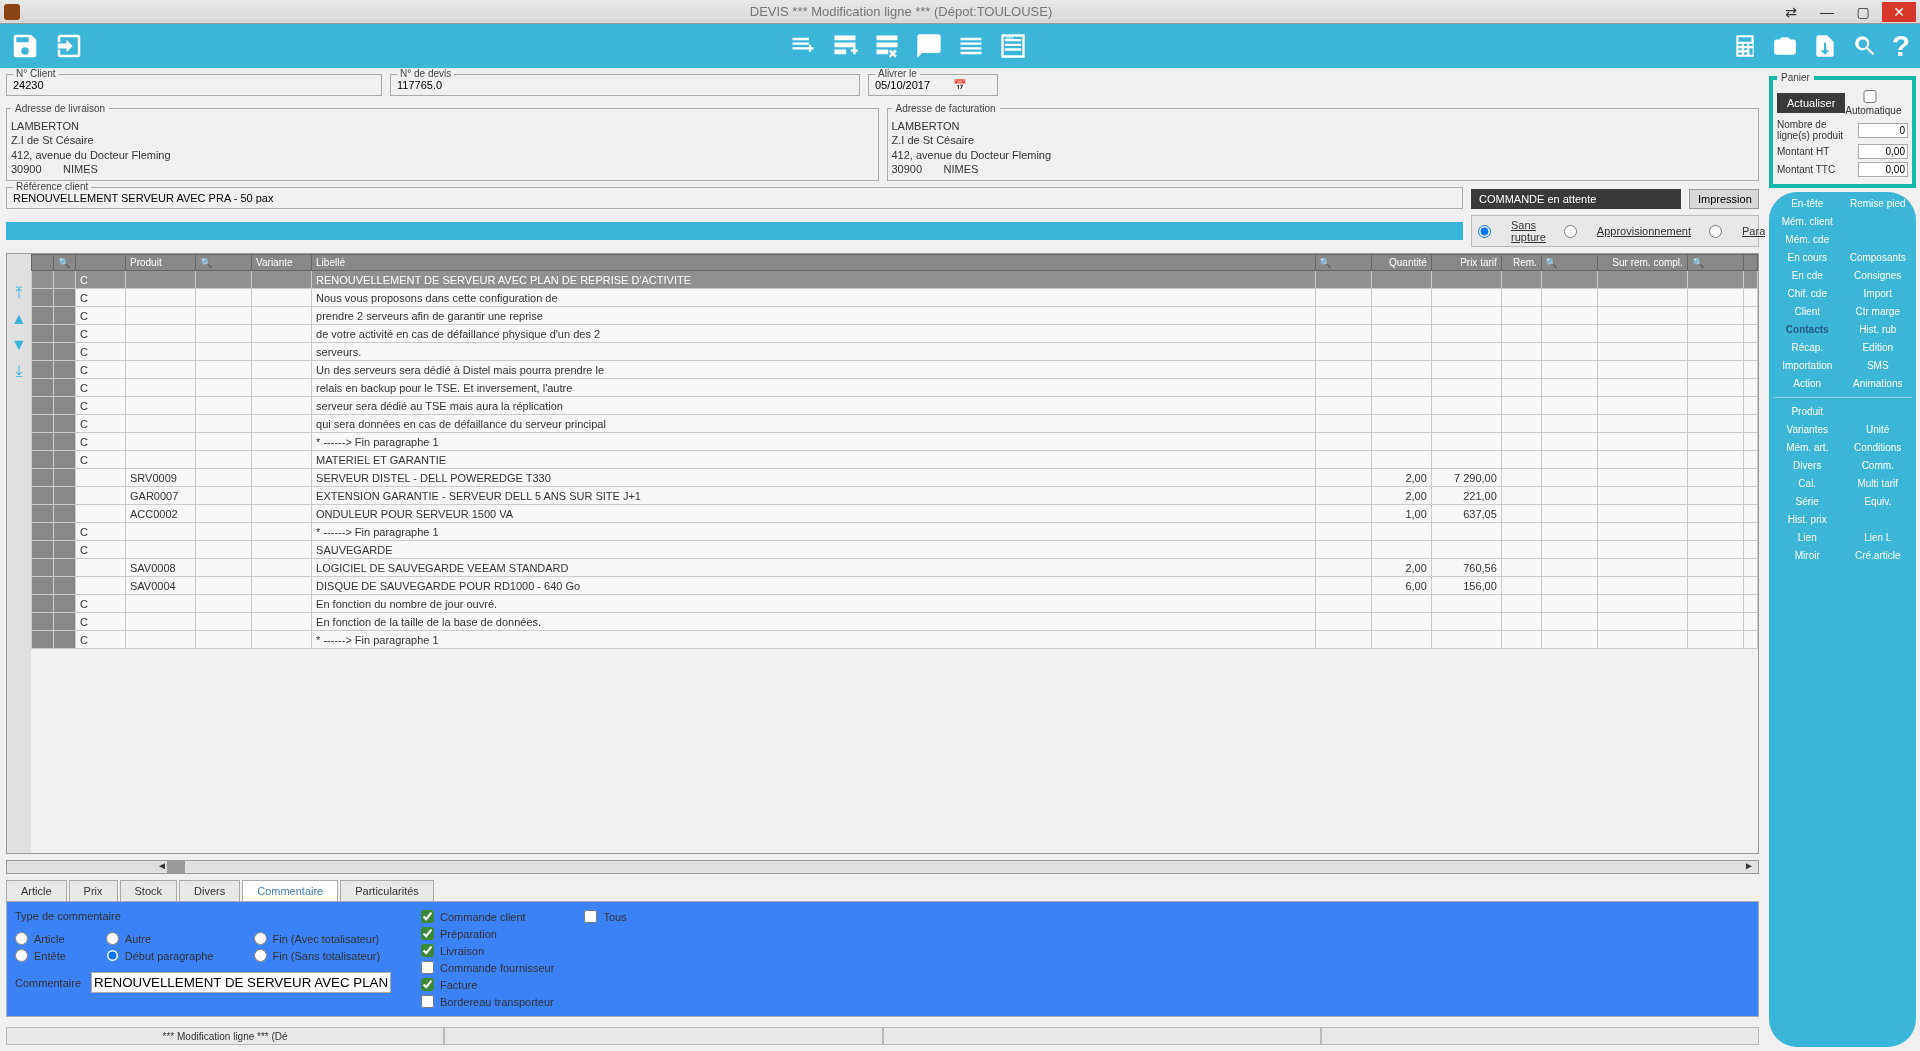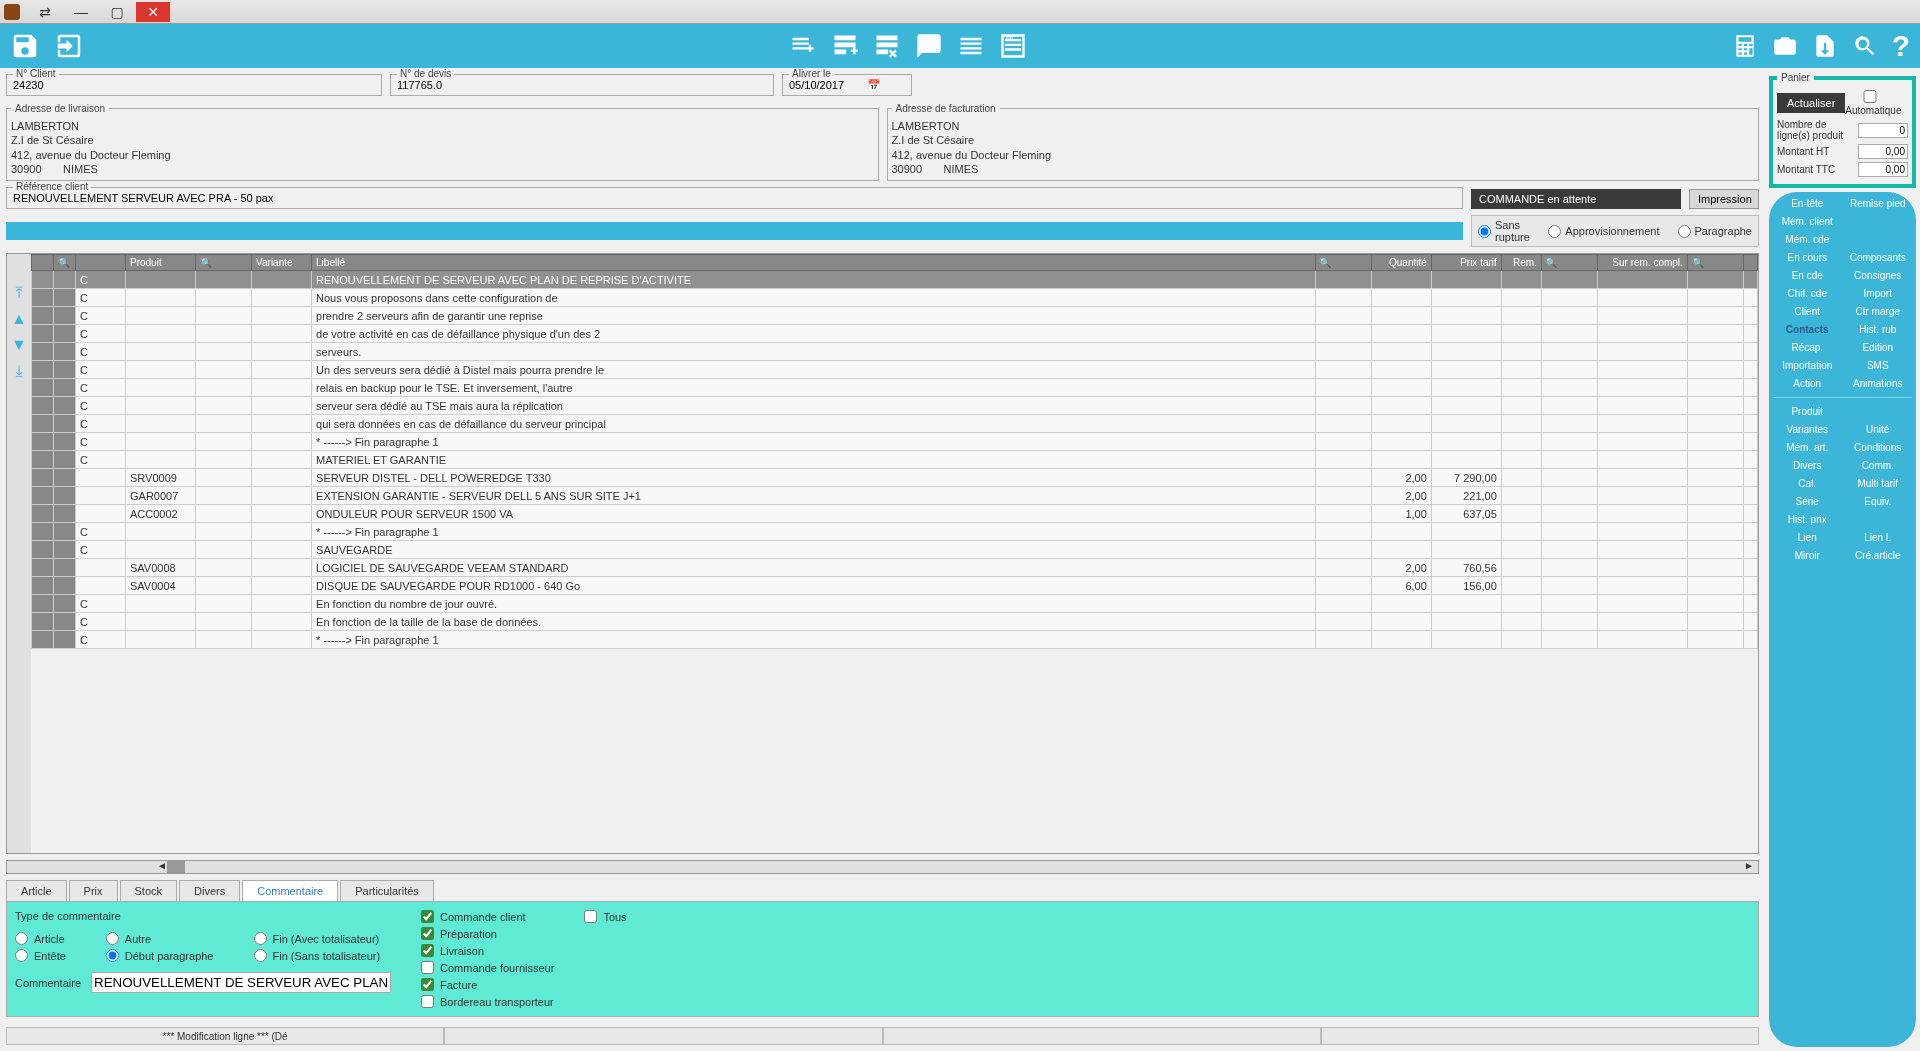--- a/index.html
+++ b/index.html
@@ -33,21 +33,21 @@
 
 .addr { flex: 1; font-size: 11px; line-height: 1.3; padding: 4px; min-height: 56px; }
 .addr-line { white-space: pre; }
 
 .btn-dark { background: #3a3a3a; color: #fff; padding: 4px 10px; border: none; cursor: pointer; font-size: 11px; }
 .btn-gray { background: #d8d8d8; border: 1px solid #999; padding: 3px 8px; cursor: pointer; font-size: 11px; }
 
 .blue-strip { background: #3bb5d8; height: 18px; flex: 1; }
 
 .radio-row { display: flex; align-items: center; gap: 18px; padding: 3px 6px; background: #e8e8e8; border: 1px solid #bbb; }
-.radio-row label { display: flex; align-items: center; gap: 4px; font-size: 11px; }
+.radio-row label { display: flex; align-items: center; gap: 20px; font-size: 11px; text-decoration: underline; }
 
 .grid-wrap { flex: 1; display: flex; overflow: hidden; border: 1px solid #999; }
 .grid-side { width: 24px; background: #e0e0e0; display: flex; flex-direction: column; align-items: center; padding-top: 30px; gap: 8px; }
 .grid-side .arr { color: #3bb5d8; font-size: 16px; cursor: pointer; }
 
 .grid { flex: 1; overflow: auto; }
 .grid table { width: 100%; border-collapse: collapse; }
 .grid th { background: #888; color: #fff; font-size: 10px; font-weight: normal; padding: 2px 4px; border: 1px solid #666; position: sticky; top: 0; text-align: left; }
 .grid th.num { text-align: right; }
 .grid td { border: 1px solid #ccc; padding: 2px 4px; font-size: 11px; background: #f8f8f8; height: 18px; }
@@ -58,21 +58,21 @@
 
 .hscroll { height: 14px; background: #e0e0e0; border: 1px solid #999; position: relative; }
 .hscroll .thumb-l { position: absolute; left: 160px; width: 18px; height: 100%; background: #999; }
 .hscroll .arr-l { position: absolute; left: 150px; top: -1px; font-size: 10px; }
 .hscroll .arr-r { position: absolute; right: 4px; top: -1px; font-size: 10px; }
 
 .tabs { display: flex; border-bottom: 1px solid #aaa; }
 .tabs .tab { padding: 4px 14px; border: 1px solid #aaa; border-bottom: none; background: #e8e8e8; cursor: pointer; font-size: 11px; margin-right: 2px; }
 .tabs .tab.active { background: #fff; color: #3b7db5; }
 
-.tab-body { border: 1px solid #aaa; border-top: none; padding: 8px; background: #5eead4; display: flex; gap: 30px; }
+.tab-body { border: 1px solid #aaa; border-top: none; padding: 8px; background: #3b82f6; display: flex; gap: 30px; }
 .tab-col { display: flex; flex-direction: column; gap: 4px; }
 .tab-col label { display: flex; align-items: center; gap: 6px; font-size: 11px; }
 
 .status-row { display: flex; gap: 0; margin-top: 4px; }
 .status-cell { flex: 1; background: #e8e8e8; border: 1px solid #bbb; height: 18px; display: flex; align-items: center; justify-content: center; font-size: 10px; }
 
 .panier { border: 4px solid #14b8a6; padding: 4px; }
 .panier legend { font-size: 10px; }
 .panier-row { display: flex; align-items: center; justify-content: space-between; margin: 3px 0; font-size: 10px; }
 .panier-row input { width: 50px; border: 1px solid #aaa; text-align: right; font-size: 10px; padding: 1px 2px; }
@@ -83,20 +83,21 @@
 .side-menu .sep { grid-column: 1 / -1; height: 1px; background: rgba(255,255,255,0.4); margin: 3px 0; }
 
 input[type=checkbox], input[type=radio] { margin: 0; }
 .chk-green { accent-color: #3a8a3a; }
 </style>
 </head>
 <body>
 
 <div class="titlebar">
   <div class="app-icon"></div>
+  <div class="title">DEVIS *** Modification ligne *** (Dépot:TOULOUSE)</div>
   <div class="win-btns">
     <div class="win-btn">⇄</div>
     <div class="win-btn">—</div>
     <div class="win-btn">▢</div>
     <div class="win-btn win-close">✕</div>
   </div>
 </div>
 
 <div class="toolbar">
   <div class="tb-left">
@@ -169,21 +170,21 @@
   </div>
 </div>
 
 <div class="content">
   <div class="main-area">
     <div class="row">
       <div class="field-wrap" style="width:376px">
         <span class="lbl">N° Client</span>
         <input value="24230" style="">
       </div>
-      <div class="field-wrap" style="width:384px">
+      <div class="field-wrap" style="width:470px">
         <span class="lbl">N° de devis</span>
         <input value="117765.0" style="">
       </div>
       <div class="field-wrap" style="width:130px">
         <span class="lbl">Alivrer le</span>
         <input style="width: 80px;" value="05/10/2017">
         <span style="color:#888">📅</span>
       </div>
     </div>
 

